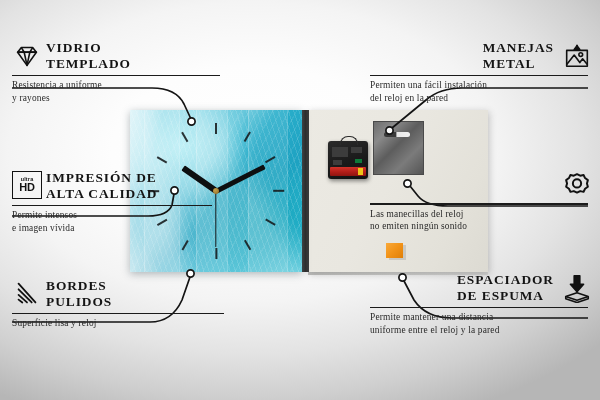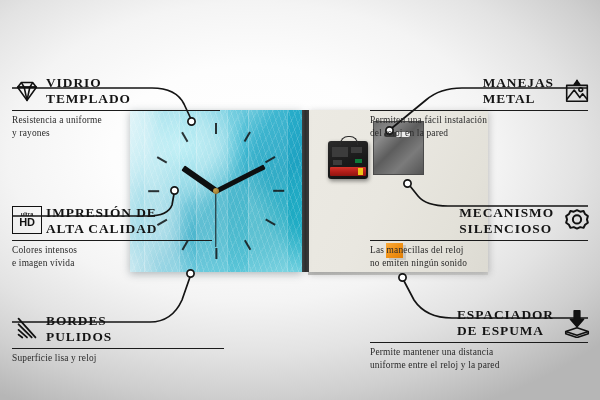--- a/index.html
+++ b/index.html
@@ -225,21 +225,20 @@
     z-index: 6;
     width: 218px;
   }
   .callout.left  { text-align: left;  }
   .callout.right { text-align: left; }
 
   .callout-head {
     display: flex;
     align-items: center;
     gap: 8px;
-    margin-top: 35px;
   }
   .callout.right .callout-head { justify-content: flex-end; }
 
   .callout-icon {
     flex: 0 0 auto;
     width: 26px;
     height: 30px;
     color: #111;
   }
   .callout-icon svg { display: block; width: 30px; height: 30px; }
@@ -400,21 +399,21 @@
       <span class="callout-icon">
         <span class="hd-badge">
           <span class="hd-ultra">ultra</span>
           <span class="hd-main">HD</span>
         </span>
       </span>
       <span class="callout-title">IMPRESIÓN DE
 ALTA CALIDAD</span>
     </div>
     <div class="callout-rule"></div>
-    <div class="callout-desc">Colores intensos
+    <div class="callout-desc">Permite intensos
 e imagen vívida</div>
   </div>
 
   <div class="callout left" id="callout-bordes">
     <div class="callout-head">
       <span class="callout-icon">
         <svg viewBox="0 0 32 32" fill="none" stroke="currentColor" stroke-width="1.9" stroke-linecap="round">
           <path d="M7 5 L25 25"></path>
           <path d="M7 11 L21 25"></path>
           <path d="M7 17 L16 25"></path>
@@ -442,22 +441,20 @@
         </svg>
       </span>
     </div>
     <div class="callout-rule"></div>
     <div class="callout-desc">Permiten una fácil instalación
 del reloj en la pared</div>
   </div>
 
   <div class="callout right" id="callout-mecanismo">
     <div class="callout-head">
-      <span class="callout-title">MECANISMO
-SILENCIOSO</span>
       <span class="callout-icon">
         <svg viewBox="0 0 32 32" fill="none" stroke="currentColor" stroke-width="2.1" stroke-linejoin="round">
           <path d="M16 4.5 L19.4 6.1 L23 5.3 L24.6 8.6 L27.6 10.8
                    L26.6 14.3 L27.6 17.8 L24.6 20 L23 23.3 L19.4 22.5
                    L16 24.1 L12.6 22.5 L9 23.3 L7.4 20 L4.4 17.8
                    L5.4 14.3 L4.4 10.8 L7.4 8.6 L9 5.3 L12.6 6.1 Z"></path>
           <circle cx="16" cy="14.3" r="4.4"></circle>
         </svg>
       </span>
     </div>

